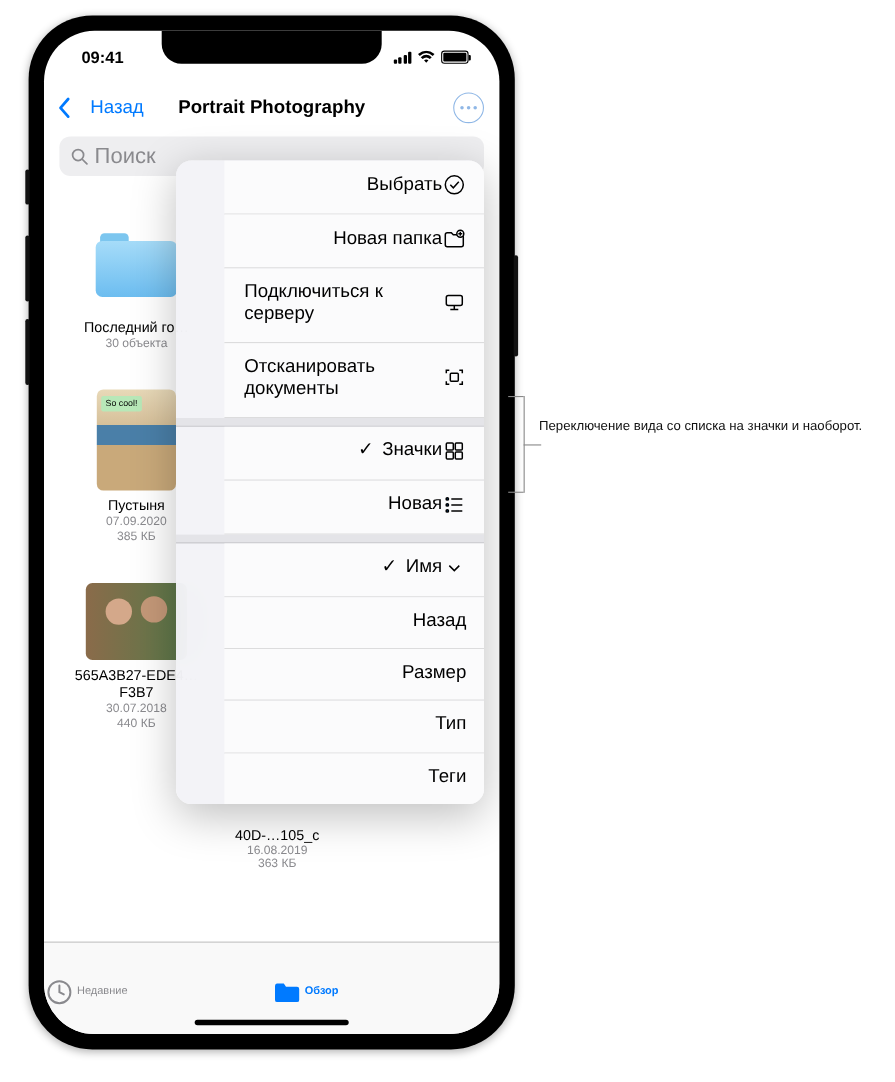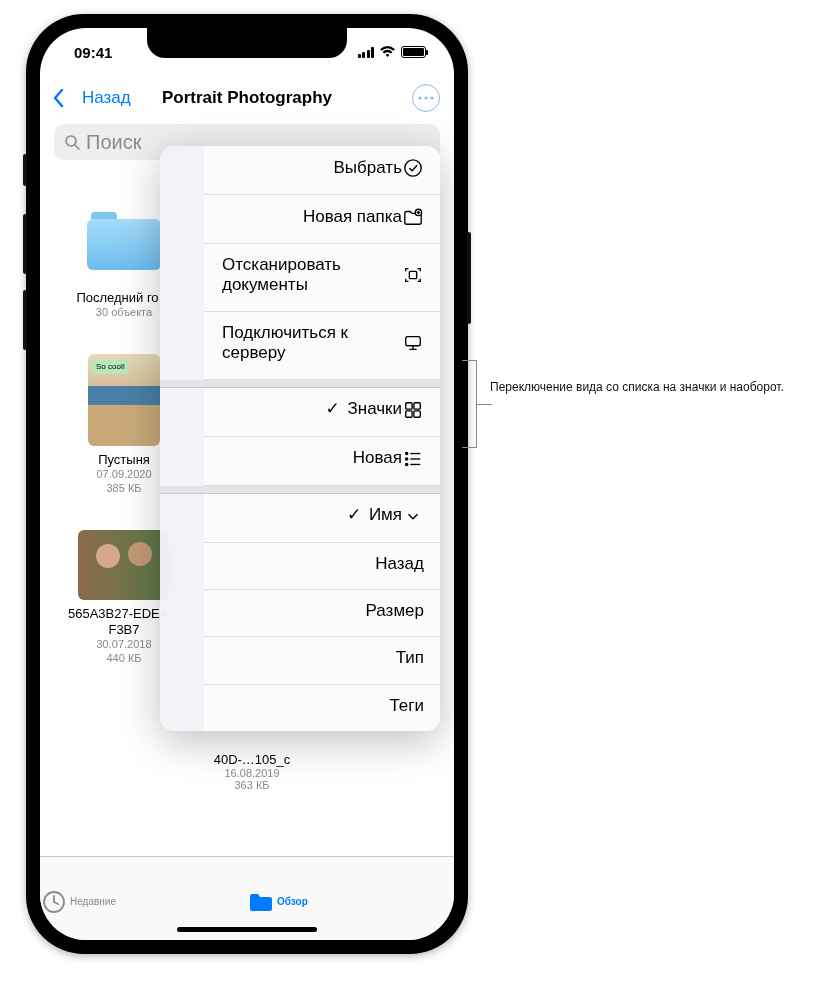--- a/index.html
+++ b/index.html
@@ -262,35 +262,35 @@
         <span class="lbl">Новая папка</span>
         <span class="ctx-icon">
             <svg viewBox="0 0 22 22">
               <path d="M2 7 L2 17 Q2 19 4 19 L18 19 Q20 19 20 17 L20 9 Q20 7 18 7 L10 7 L8 5 L4 5 Q2 5 2 7 Z"></path>
               <circle cx="17" cy="6" r="3.5" fill="#fcfcfd"></circle>
               <path d="M17 4 L17 8 M15 6 L19 6"></path>
             </svg>
           </span>
       </div>
       <div class="ctx-item">
-        <span class="lbl" style="max-width:200px;">Отсканировать документы</span>
-        <span class="ctx-icon">
-            <svg viewBox="0 0 22 22">
-              <path d="M3 7 L3 4 L6 4 M16 4 L19 4 L19 7 M19 15 L19 18 L16 18 M6 18 L3 18 L3 15"></path>
-              <rect x="7" y="7" width="8" height="8" rx="1"></rect>
-            </svg>
-          </span>
-      </div>
-      <div class="ctx-item">
         <span class="lbl" style="max-width:200px;">Подключиться к серверу</span>
         <span class="ctx-icon">
             <svg viewBox="0 0 22 22">
               <rect x="3" y="4" width="16" height="10" rx="2"></rect>
               <line x1="11" y1="14" x2="11" y2="18"></line>
               <line x1="7" y1="18" x2="15" y2="18"></line>
+            </svg>
+          </span>
+      </div>
+      <div class="ctx-item">
+        <span class="lbl" style="max-width:200px;">Отсканировать документы</span>
+        <span class="ctx-icon">
+            <svg viewBox="0 0 22 22">
+              <path d="M3 7 L3 4 L6 4 M16 4 L19 4 L19 7 M19 15 L19 18 L16 18 M6 18 L3 18 L3 15"></path>
+              <rect x="7" y="7" width="8" height="8" rx="1"></rect>
             </svg>
           </span>
       </div>
       <div class="ctx-sep"></div>
       <div class="ctx-item">
         <span class="lbl">
             <span class="check">✓</span>
             <span>Значки</span>
           </span>
         <span class="ctx-icon">

